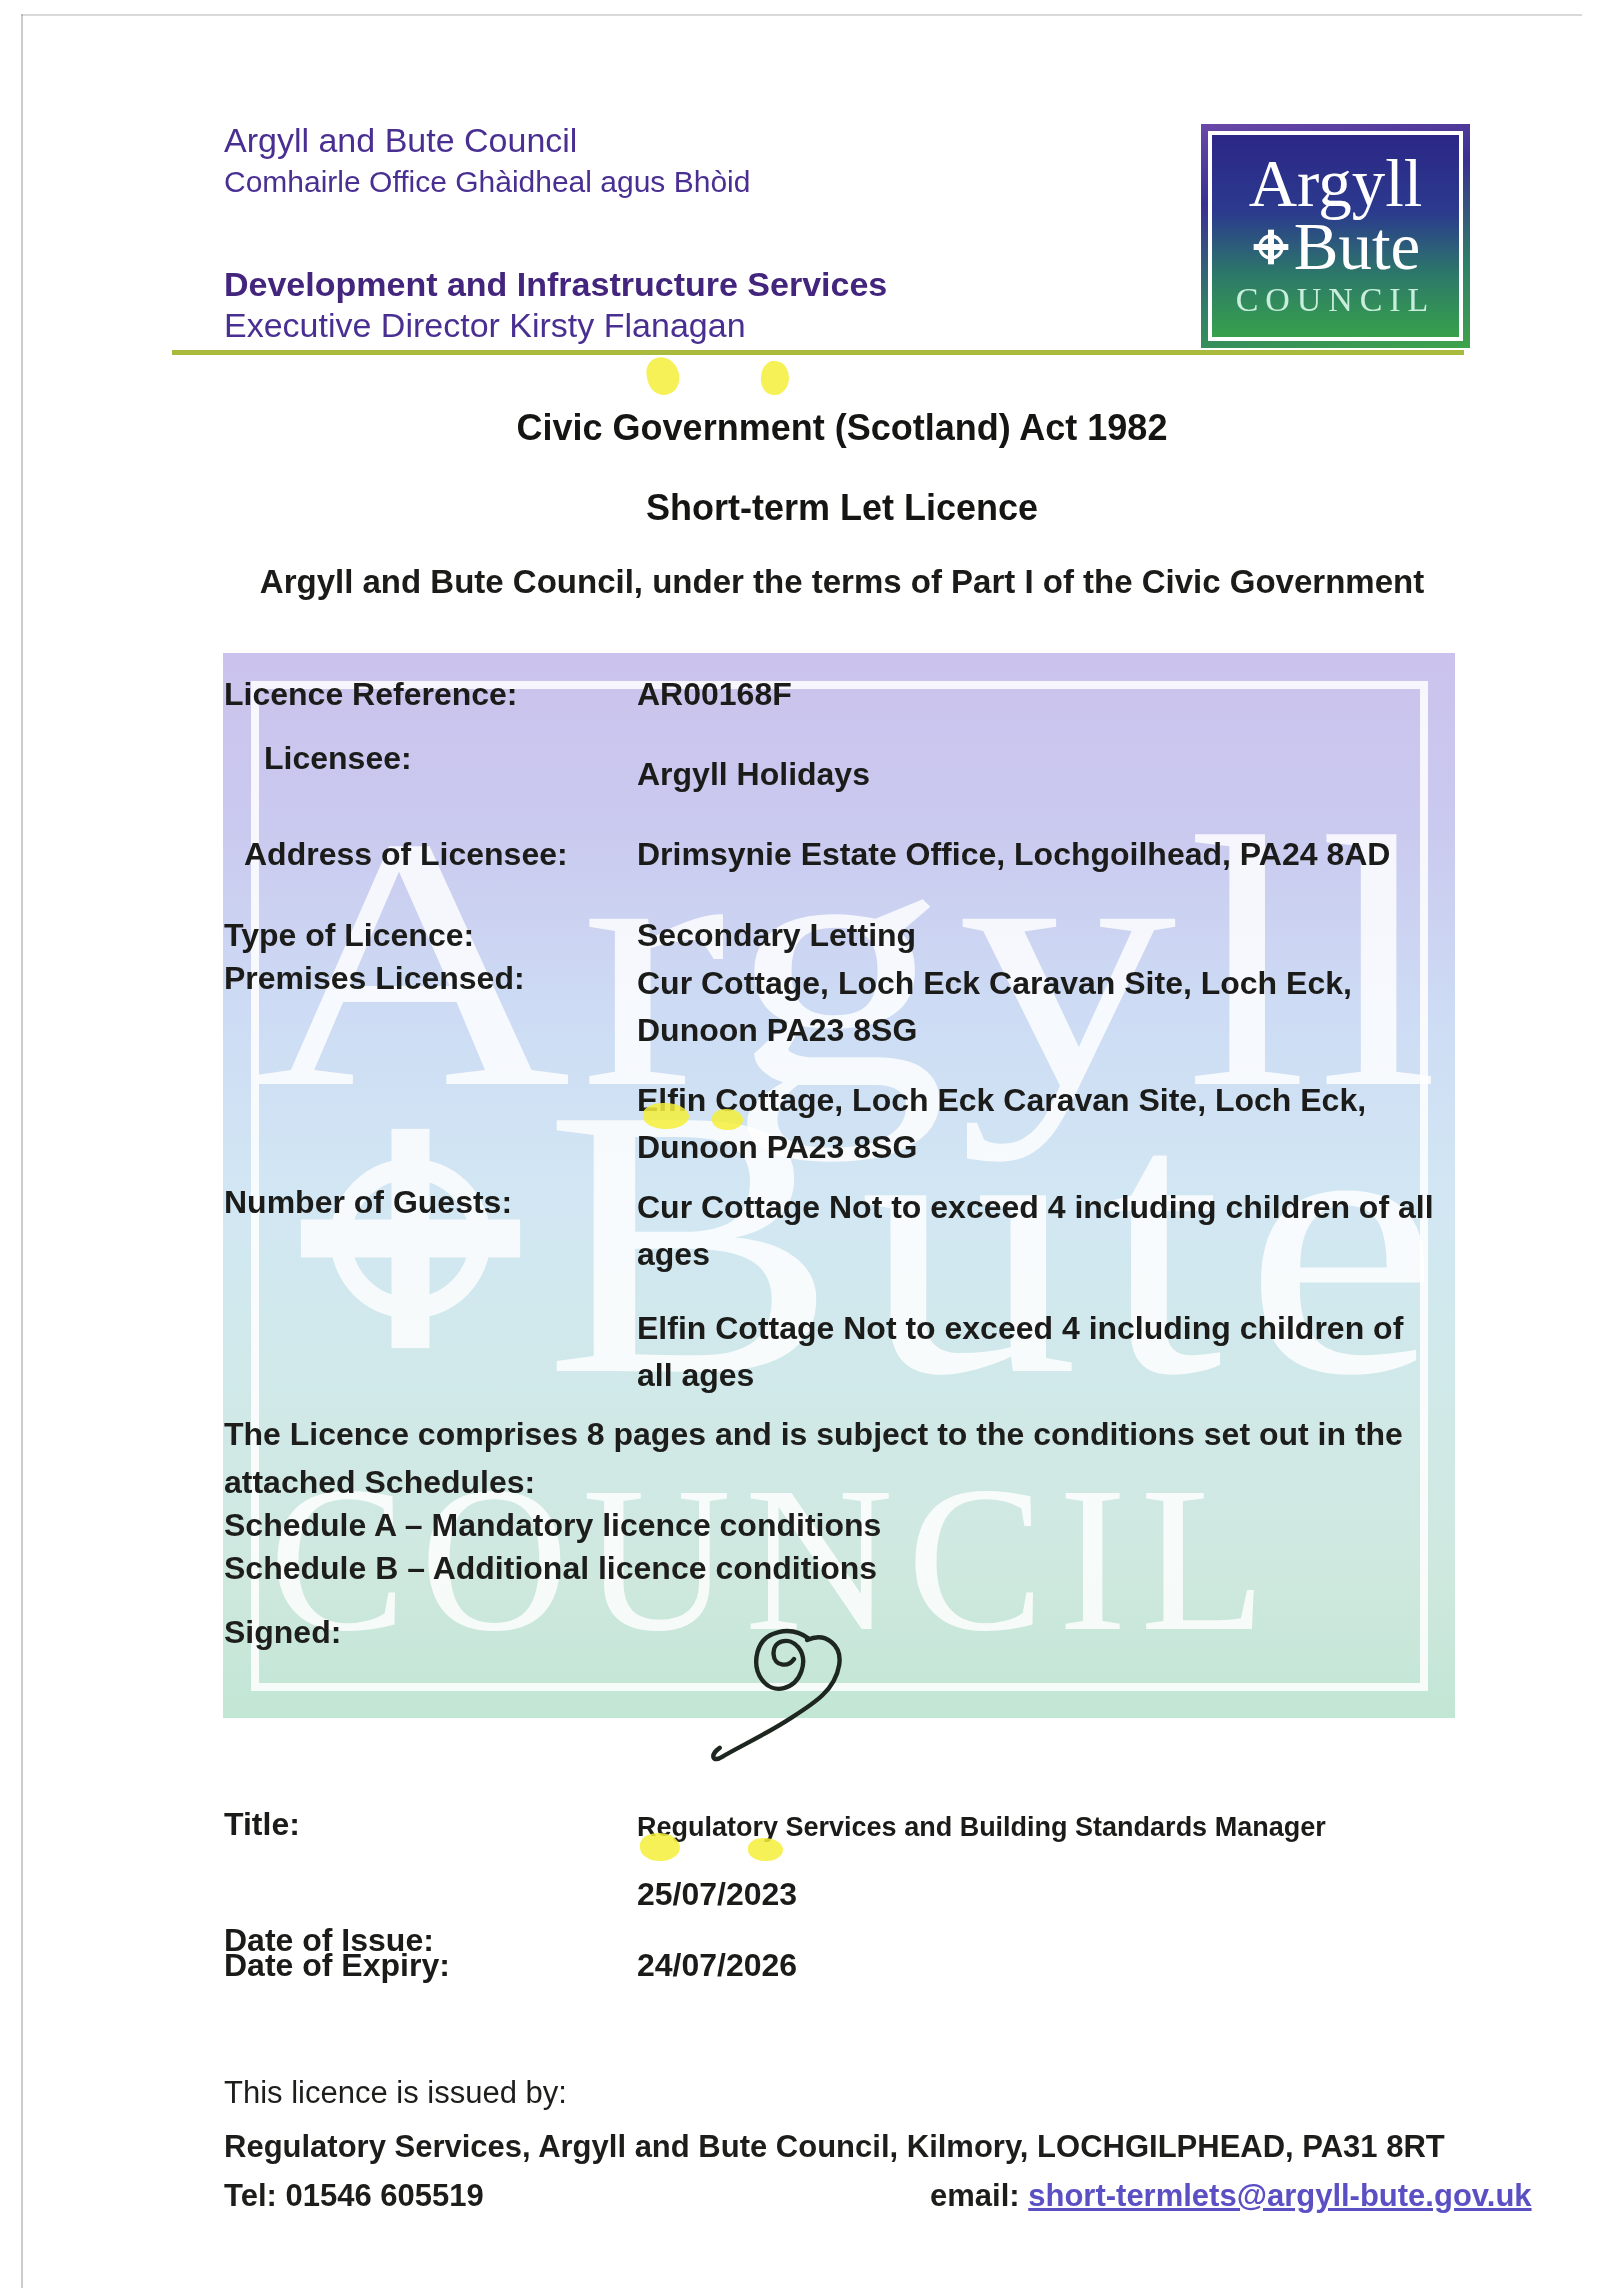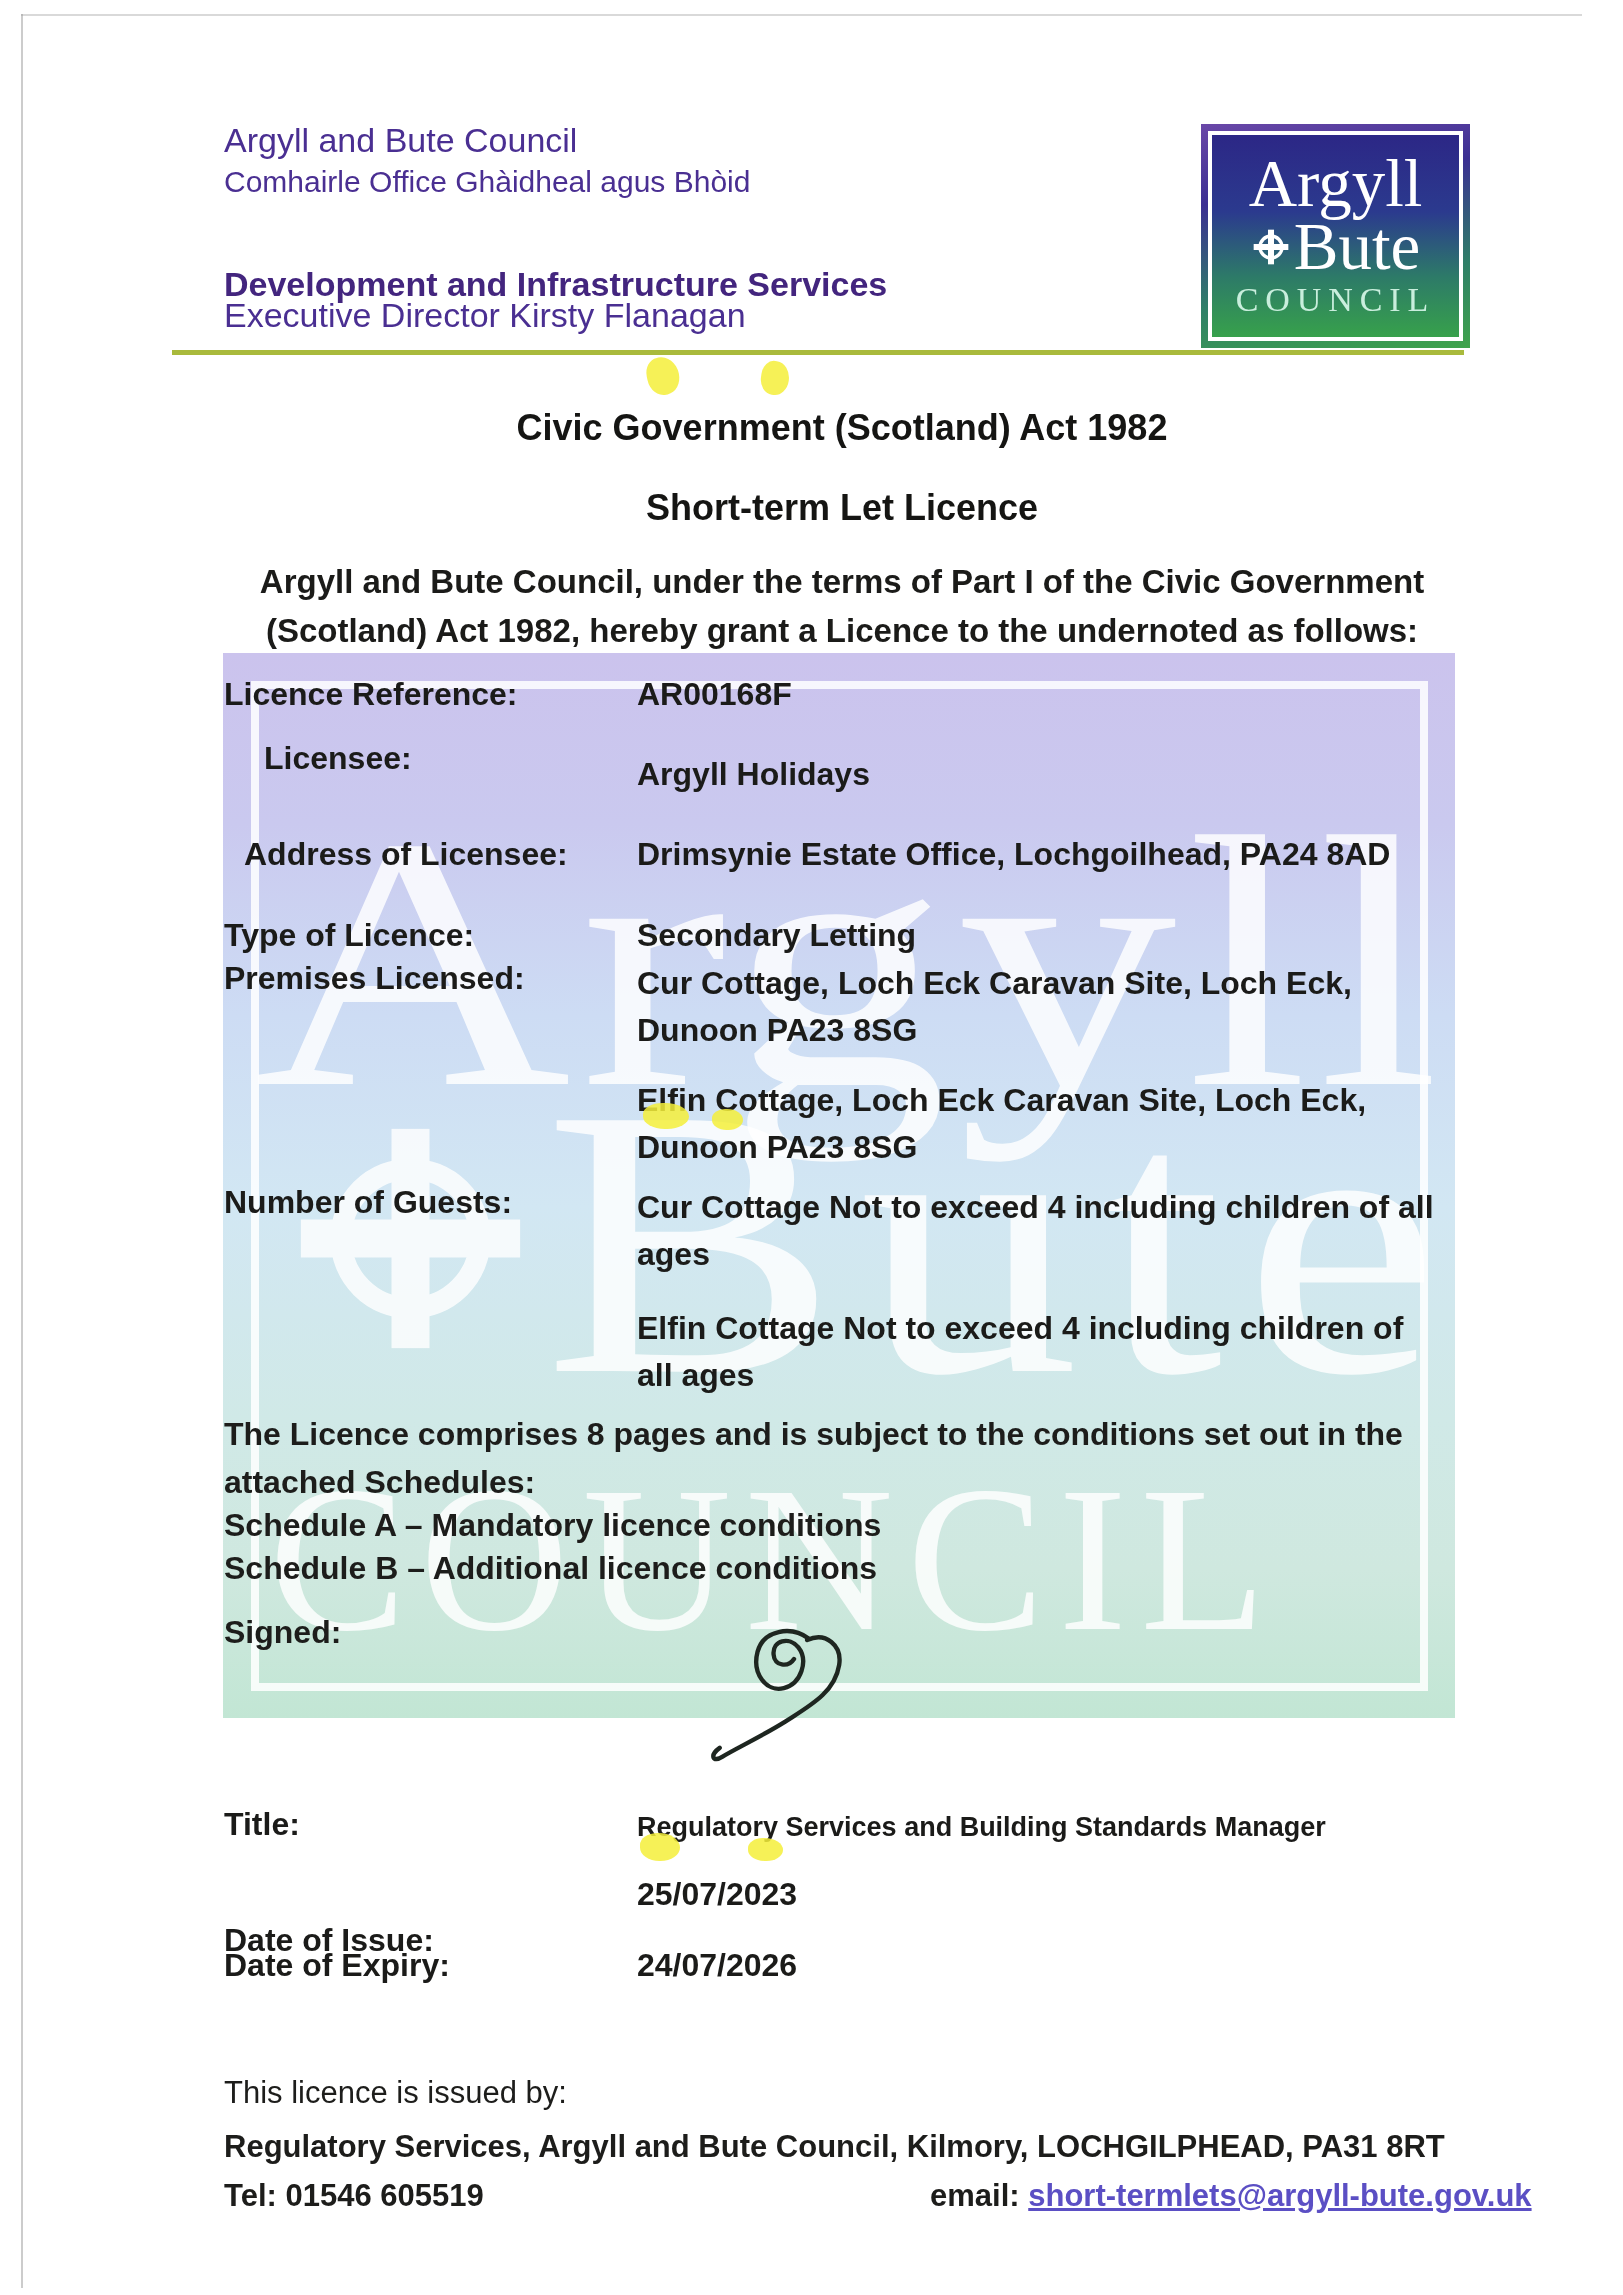--- a/index.html
+++ b/index.html
@@ -8,21 +8,21 @@
     font-family:"Liberation Sans",sans-serif;color:#1d1d1b;
   }
   .abs{position:absolute;}
   
   .edge-left{left:20.7px;top:13.8px;width:2.3px;height:2274px;background:#8f8f8f;opacity:.45;}
   .edge-top{left:20.7px;top:13.8px;width:1561px;height:2.3px;background:#9a9a9a;opacity:.38;}
   
   .org-name{left:224px;top:121px;font-size:34px;color:#4a2f92;}
   .org-gaelic{left:224px;top:165px;font-size:30px;color:#4a2f92;}
   .dept{left:224px;top:265px;font-size:34px;font-weight:700;color:#43257e;}
-  .exec{left:224px;top:296px;font-size:34px;color:#4a2f92;}
+  .exec{left:224px;top:306px;font-size:34px;color:#4a2f92;}
   .rule-green{left:172px;top:350px;width:1292px;height:5.4px;background:#a9ba3c;}
   
   .logo{left:1201px;top:124px;width:269px;height:224px;background:linear-gradient(170deg,#6a48a8 0%,#3b2f92 30%,#2f7f68 68%,#3fa34c 100%);padding:6.9px;box-sizing:border-box;}
   .logo-mid{width:100%;height:100%;background:#ffffff;padding:3.8px;box-sizing:border-box;}
   .logo-inner{width:100%;height:100%;background:linear-gradient(180deg,#2c2786 0%,#2b3a8e 38%,#2d7a68 70%,#37a14b 100%);
     display:flex;flex-direction:column;align-items:center;justify-content:center;
     font-family:"Liberation Serif",serif;color:#ffffff;}
   .logo-w1{font-size:67px;line-height:.92;}
   .logo-row{display:flex;align-items:center;}
   .logo-cross{width:40px;height:40px;margin-right:3.1px;}
@@ -93,21 +93,20 @@
       </div>
     </div>
   </div>
 
   <div class="abs hl" style="left:647px;top:357px;width:32px;height:38px;transform:rotate(-12deg);"></div>
   <div class="abs hl" style="left:761px;top:361px;width:27.5px;height:34px;transform:rotate(8deg);"></div>
 
   <div class="abs title-act">Civic Government (Scotland) Act 1982</div>
   <div class="abs title-lic">Short-term Let Licence</div>
   <div class="abs intro1">Argyll and Bute Council, under the terms of Part I of the Civic Government</div>
-  <div class="abs intro2">(Scotland) Act 1982, hereby grant a Licence to the undernoted as follows:</div>
 
   <div class="abs wm">
     <div class="wm-frame"></div>
     <div class="wm-word wm-w1">Argyll</div>
     <svg class="wm-cross" viewBox="0 0 120 120">
       <rect x="51" y="8" width="18" height="104" fill="#ffffff"></rect>
       <rect x="8" y="51" width="104" height="18" fill="#ffffff"></rect>
       <circle cx="60" cy="60" r="33" fill="none" stroke="#ffffff" stroke-width="10"></circle>
     </svg>
     <div class="wm-word wm-w2">Bute</div>

